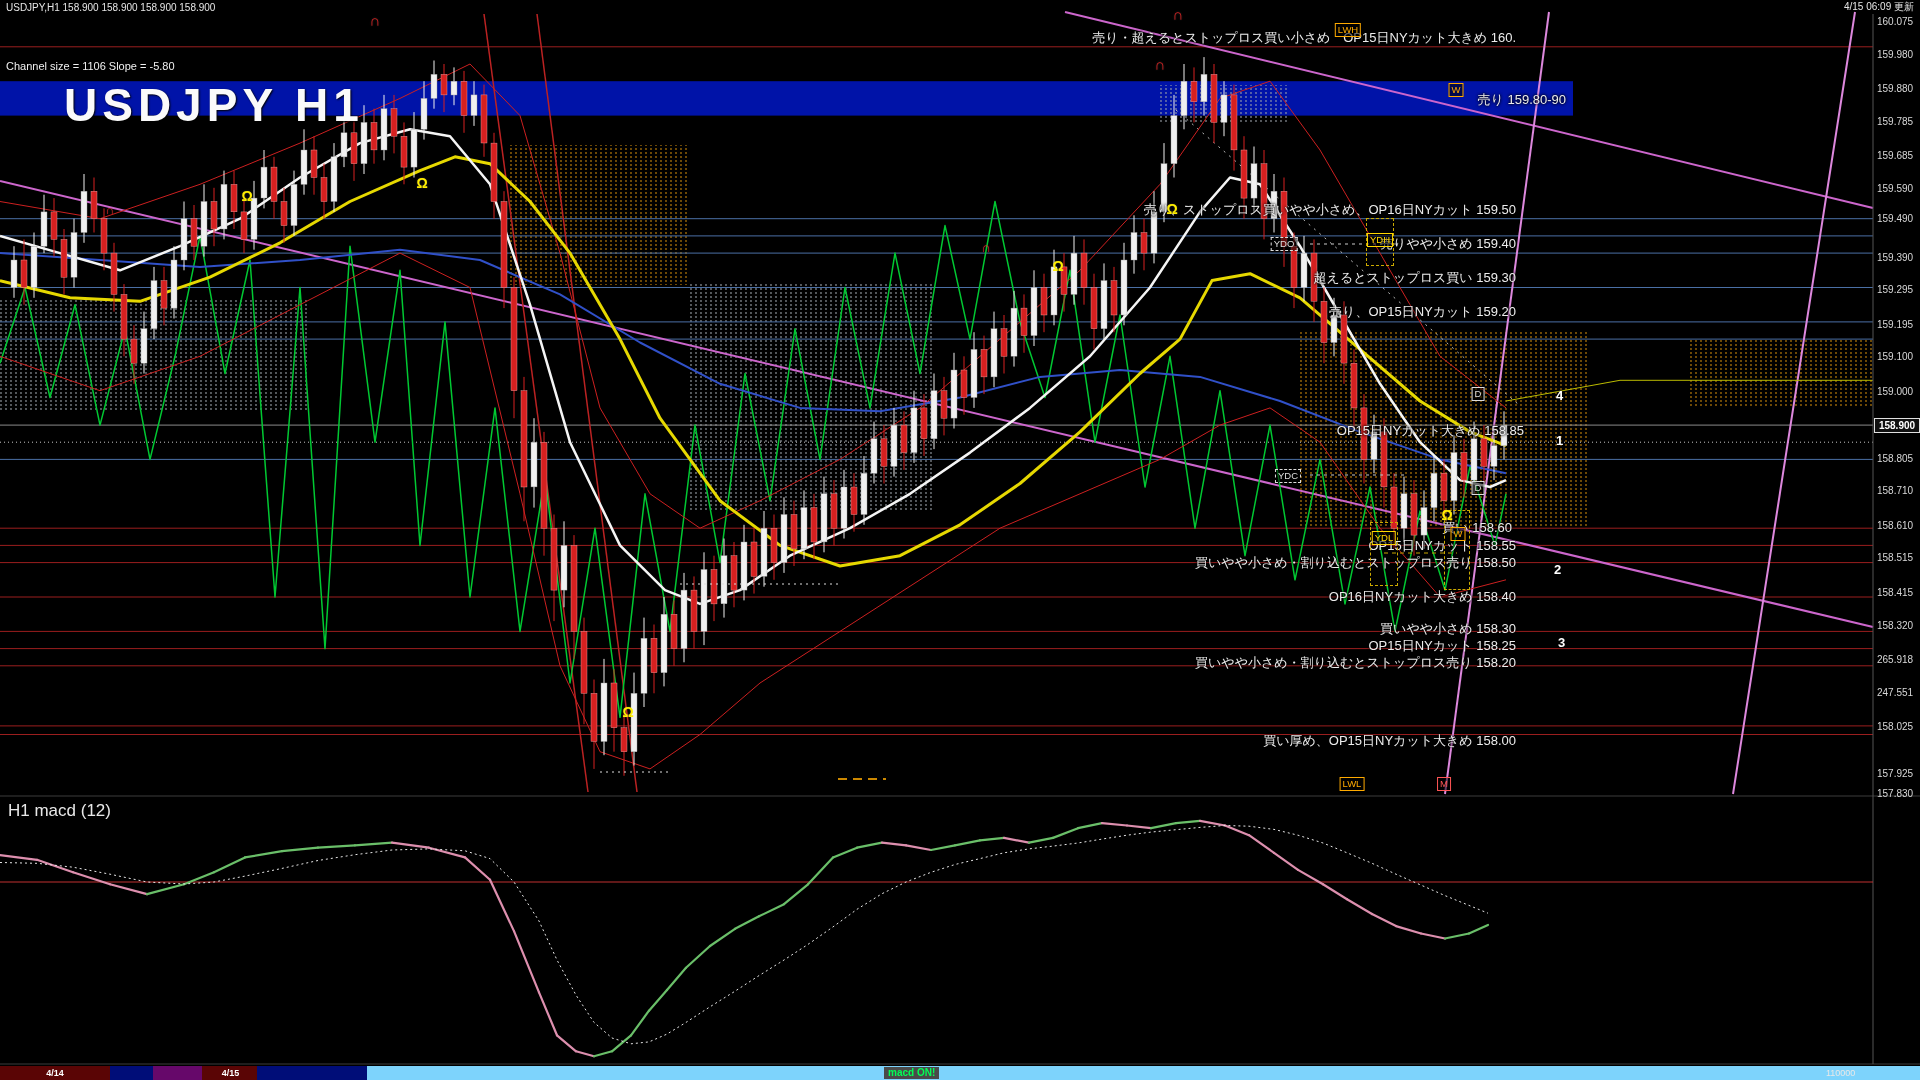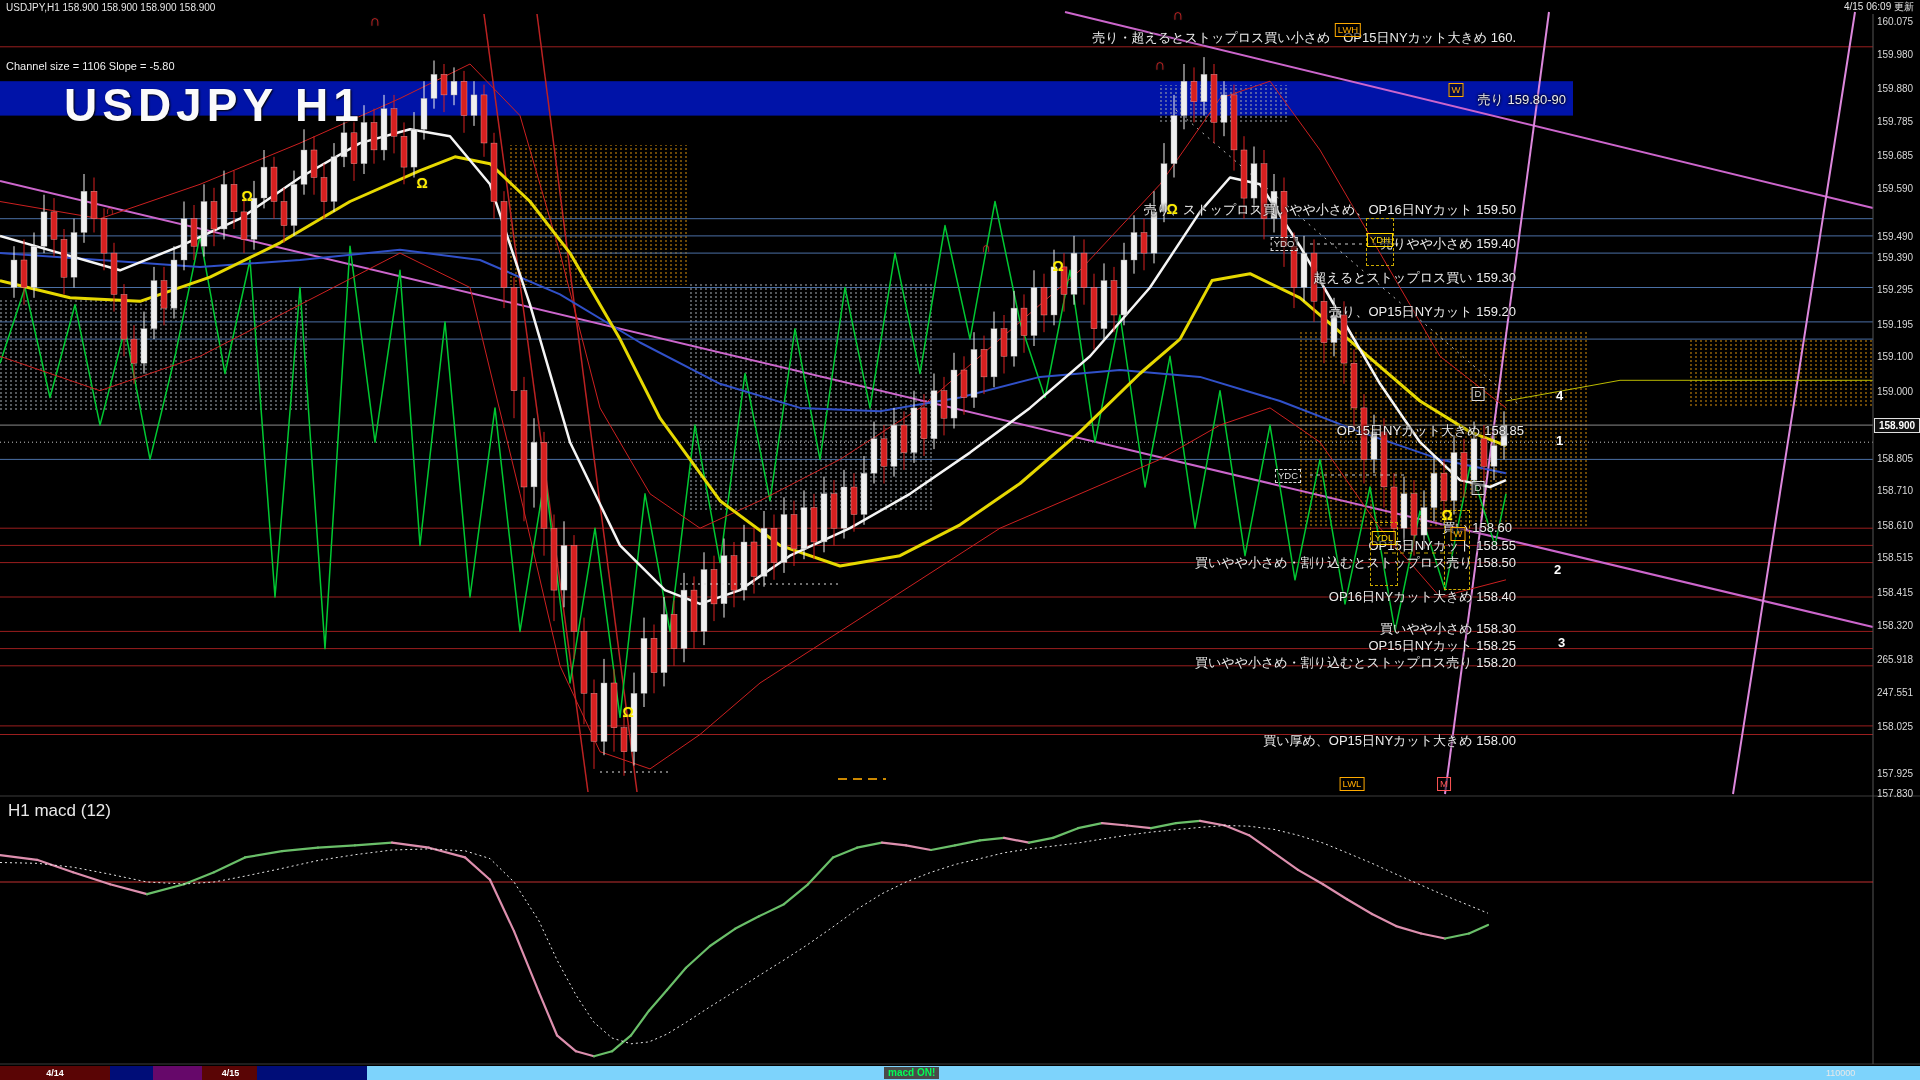--- a/index.html
+++ b/index.html
@@ -466,21 +466,21 @@
   <div id="big-title">USDJPY H1</div>
   <div id="macd-label">H1  macd (12)</div>
 
   <div id="overlays">
       <div class="axlab" style="top: 21px;">160.075</div>
       <div class="axlab" style="top: 53.6682px;">159.980</div>
       <div class="axlab" style="top: 88.0557px;">159.880</div>
       <div class="axlab" style="top: 120.724px;">159.785</div>
       <div class="axlab" style="top: 155.111px;">159.685</div>
       <div class="axlab" style="top: 187.78px;">159.590</div>
-      <div class="axlab" style="top: 236px;">159.490</div>
+      <div class="axlab" style="top: 218px;">159.490</div>
       <div class="axlab" style="top: 256.555px;">159.390</div>
       <div class="axlab" style="top: 289.223px;">159.295</div>
       <div class="axlab" style="top: 323.61px;">159.195</div>
       <div class="axlab" style="top: 356.278px;">159.100</div>
       <div class="axlab" style="top: 390.666px;">159.000</div>
       <div class="axlab" style="top: 425.053px;">158.900</div>
       <div class="axlab" style="top: 457.722px;">158.805</div>
       <div class="axlab" style="top: 490.39px;">158.710</div>
       <div class="axlab" style="top: 524.777px;">158.610</div>
       <div class="axlab" style="top: 557.445px;">158.515</div>

